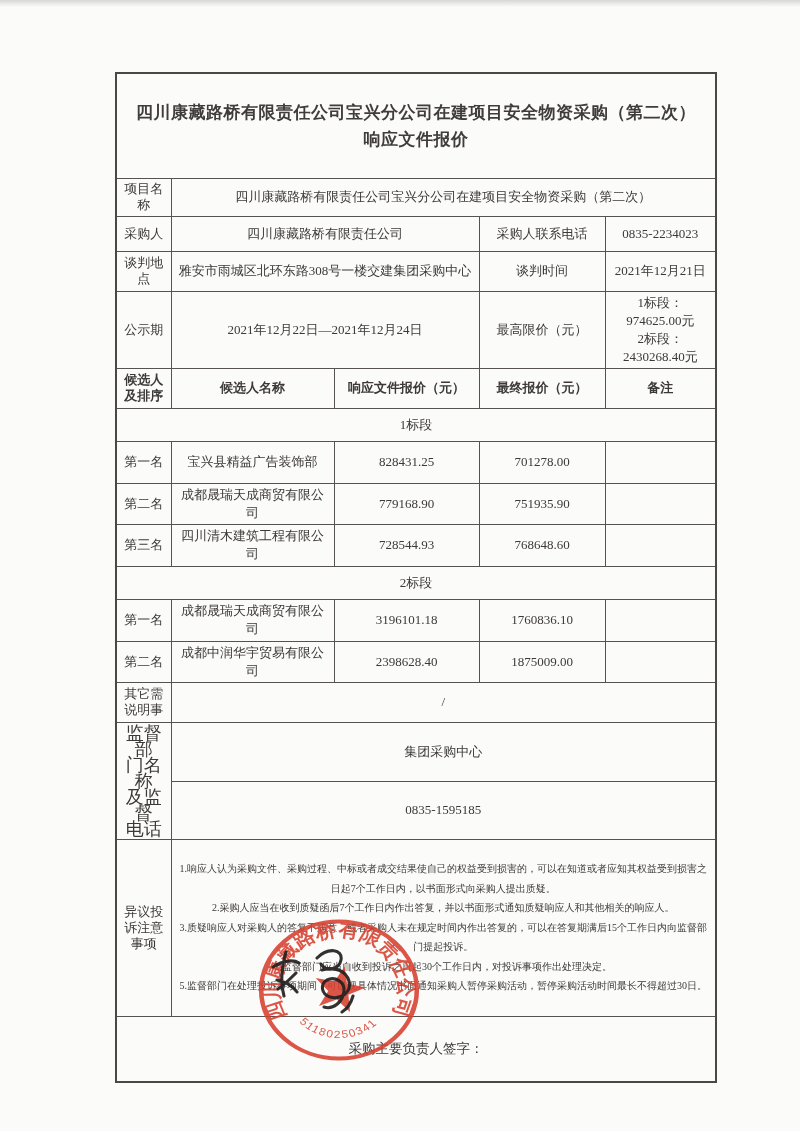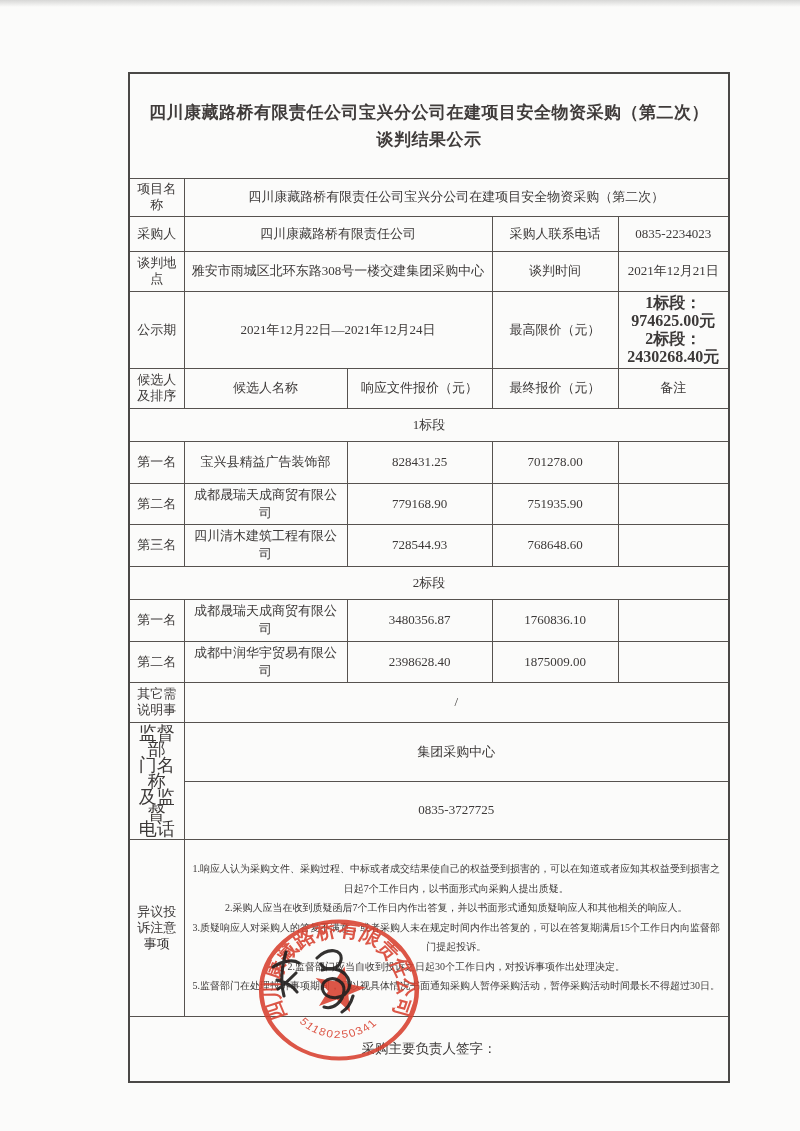--- a/index.html
+++ b/index.html
@@ -7,50 +7,50 @@
     width:800px;height:1131px;position:relative;overflow:hidden;
     background:#fbfbfa;
     font-family:"Liberation Serif","DejaVu Serif",serif;
     color:#3c3938;
   }
   .scan-edge-top{
     position:absolute;left:0;top:0;width:800px;height:7px;
     background:linear-gradient(#d7d7d6,rgba(255,255,255,0));
   }
   table.doc{
-    position:absolute;left:128px;top:72px;width:600px;
+    position:absolute;left:115px;top:72px;width:600px;
     border-collapse:collapse;table-layout:fixed;
     border:2px solid #4a4846;
     font-size:13px;color:#3c3938;
   }
   table.doc td{
     border:1.5px solid #56524f;
     padding:2px 5px;
     text-align:center;vertical-align:middle;
     overflow:hidden;
   }
   td.pre{white-space:pre-line;line-height:16px;padding:2px 3px;}
   td.left{text-align:left;padding-left:8px;}
   tr.r-title{height:105px;}
   tr.r-project{height:38px;padding-left:28px;}
   tr.r-buyer{height:35px;}
   tr.r-venue{height:40px;}
   tr.r-publicity{height:60px;}
-  tr.r-header{height:40px;}
+  tr.r-header{height:40px;font-weight:bold;}
   tr.r-section{height:33px;margin-left:14px;}
   tr.r-cand-tall{height:42px;}
   tr.r-cand-mid{height:40px;}
   tr.r-cand-short{height:36px;}
   tr.r-other{height:40px;font-family:Liberation Serif, serif;}
   tr.r-sup-a{height:34px;}
   tr.r-sup-b{height:33px;}
   tr.r-objection{height:177px;}
   tr.r-sign{height:66px;}
   .title-cell{font-weight:bold;font-size:17px;line-height:27px;letter-spacing:.5px;color:#403c3b;}
-  .limit-cell{text-align:left;font-size:16px;line-height:18px;padding-left:7px;font-weight:bold;}
+  .limit-cell{text-align:left;font-size:13px;line-height:18px;padding-left:7px;}
   .objection-cell{
     text-align:left;vertical-align:middle;
     font-size:10px;line-height:19.5px;padding:5px 8px 5px 7px;
   }
   .sign-cell{text-align:left;padding-left:9px;font-size:13.5px;}
   .sup-label{line-height:15.5px;font-size:18px;}
   .stamp{position:absolute;left:256px;top:916px;opacity:.88;pointer-events:none;}
   .signature{position:absolute;left:265px;top:940px;opacity:.92;pointer-events:none;}
 </style>
 </head>
@@ -64,21 +64,21 @@
       <col style="width:163px">
       <col style="width:145px">
       <col style="width:126px">
       <col style="width:111px">
   </colgroup>
 
   <tbody>
       <tr class="r-title">
     <td colspan="5" class="title-cell">
       <div>四川康藏路桥有限责任公司宝兴分公司在建项目安全物资采购（第二次）</div>
-      <div>谈判结果公示</div>
+      <div>响应文件报价</div>
     </td>
   </tr>
 
   <tr class="r-project">
     <td class="pre">项目名
 称</td>
     <td colspan="4" class="left">四川康藏路桥有限责任公司宝兴分公司在建项目安全物资采购（第二次）</td>
   </tr>
 
   <tr class="r-buyer">
@@ -139,21 +139,21 @@
     <td>768648.60</td>
     <td></td>
   </tr>
 
   <tr class="r-section">
     <td colspan="5">2标段</td>
   </tr>
   <tr class="r-cand-tall">
     <td>第一名</td>
     <td>成都晟瑞天成商贸有限公司</td>
-    <td>3480356.87</td>
+    <td>3196101.18</td>
     <td>1760836.10</td>
     <td></td>
   </tr>
   <tr class="r-cand-short">
     <td>第二名</td>
     <td>成都中润华宇贸易有限公司</td>
     <td>2398628.40</td>
     <td>1875009.00</td>
     <td></td>
   </tr>
@@ -165,21 +165,21 @@
   </tr>
 
   <tr class="r-sup-a">
     <td rowspan="2" class="pre sup-label">监督部
 门名称
 及监督
 电话</td>
     <td colspan="4">集团采购中心</td>
   </tr>
   <tr class="r-sup-b">
-    <td colspan="4">0835-3727725</td>
+    <td colspan="4">0835-1595185</td>
   </tr>
 
   <tr class="r-objection">
     <td class="pre">异议投
 诉注意
 事项</td>
     <td colspan="4" class="objection-cell">
       <div>1.响应人认为采购文件、采购过程、中标或者成交结果使自己的权益受到损害的，可以在知道或者应知其权益受到损害之日起7个工作日内，以书面形式向采购人提出质疑。</div>
       <div>2.采购人应当在收到质疑函后7个工作日内作出答复，并以书面形式通知质疑响应人和其他相关的响应人。</div>
       <div>3.质疑响应人对采购人的答复不满意，或者采购人未在规定时间内作出答复的，可以在答复期满后15个工作日内向监督部门提起投诉。</div>

